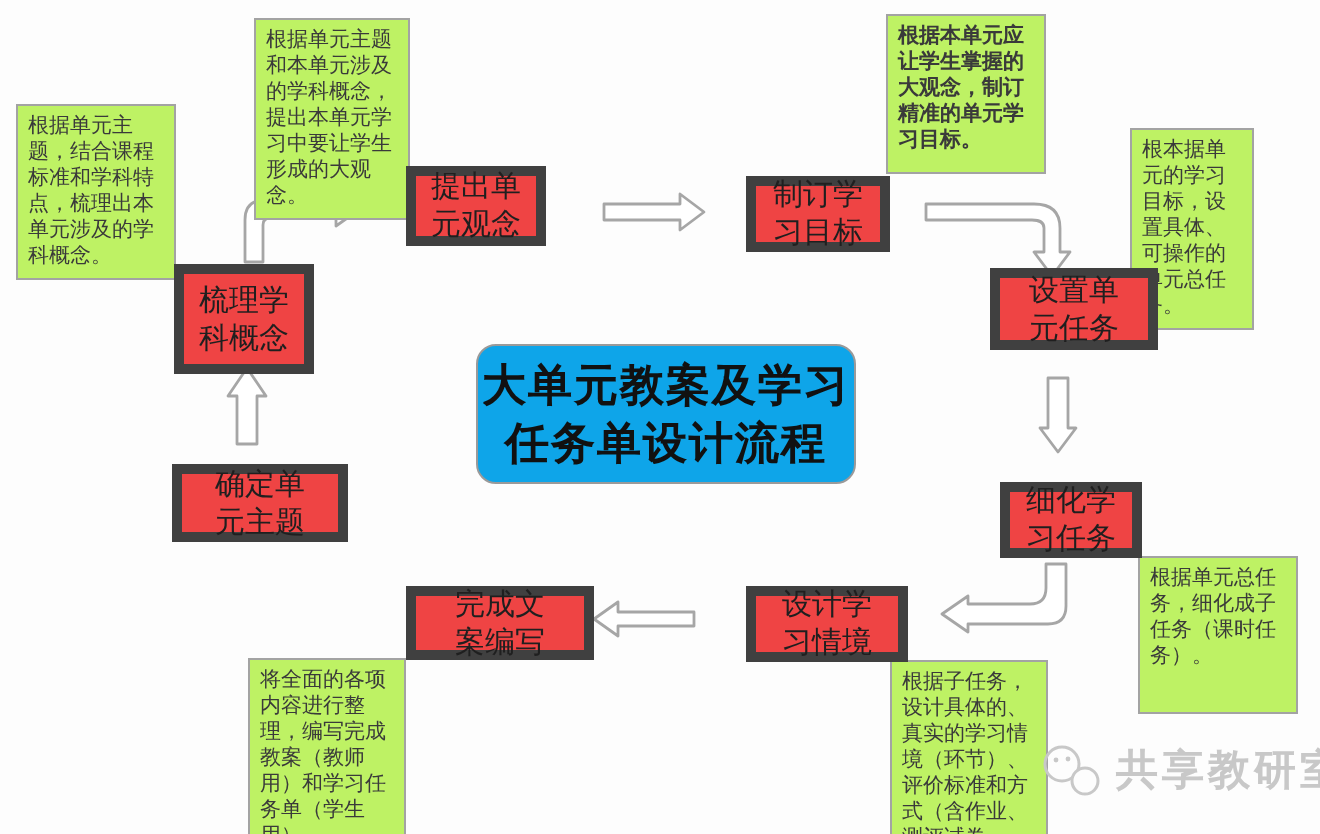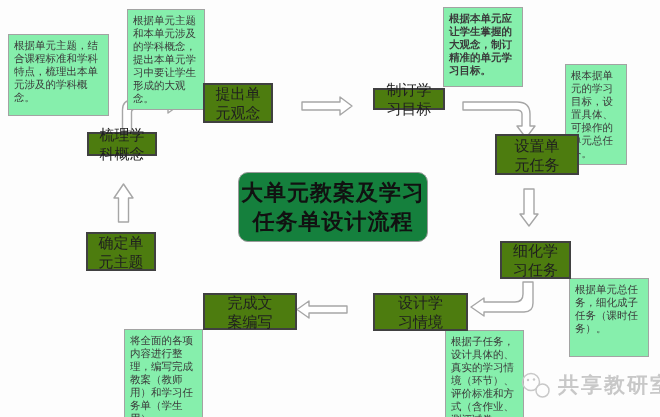--- a/index.html
+++ b/index.html
@@ -6,67 +6,67 @@
   .canvas {
     position:relative; width:660px; height:417px;
     background:#fdfdfd; overflow:hidden;
     font-family:"Liberation Sans", sans-serif;
   }
   .arrow-layer { position:absolute; left:0; top:0; width:660px; height:417px; pointer-events:none; }
   .arrow-layer path { fill:#ffffff; stroke:#a6a6a6; stroke-width:1.4; stroke-linejoin:round; }
 
   .note {
     position:absolute; box-sizing:border-box;
-    background:#86efac; border:1px solid #a3a3a3;
+    background:#bef264; border:1px solid #a3a3a3;
     font-size:10.5px; line-height:13px; color:#3a3a3a;
     padding:4px 5px; text-align:left;
   }
   .node {
     position:absolute; box-sizing:border-box;
-    background:#4d7c0f; border:2px solid #404040;
+    background:#ef4444; border:5px solid #404040;
     color:#1f1f1f; font-size:15px; line-height:19px;
     display:flex; align-items:center; justify-content:center;
     text-align:center; white-space:pre-line;
   }
   .title-box {
     position:absolute; box-sizing:border-box;
     left:238px; top:172px; width:190px; height:70px;
-    background:#15803d; border:1.5px solid #9a9a9a; border-radius:10px;
+    background:#0ea5e9; border:1.5px solid #9a9a9a; border-radius:10px;
     display:flex; align-items:center; justify-content:center;
     font-size:22px; font-weight:bold; line-height:29px; color:#111111;
     text-align:center; white-space:pre-line; letter-spacing:1px;
   }
   .watermark {
     position:absolute; left:520px; top:370px; height:30px;
     display:flex; align-items:center; gap:6px;
   }
   .watermark svg { display:block; }
   .watermark-text {
     font-size:21px; font-weight:700; color:#c8c8c8; letter-spacing:2px;
     white-space:nowrap;
   }
 
   
   .pos-a1 { left:3px;   top:271px; width:85px; min-height:76px; }
-  .pos-a2 { left:8px;   top:34px;  width:101px; min-height:82px; }
+  .pos-a2 { left:8px;   top:52px;  width:80px; min-height:82px; }
   .pos-a3 { left:127px; top:9px;   width:78px; min-height:77px; }
   .pos-a4 { left:443px; top:7px;   width:80px; min-height:80px;font-weight:bold; }
   .pos-a5 { left:565px; top:64px;  width:62px; min-height:77px; }
   .pos-a6 { left:569px; top:278px; width:80px; min-height:79px; height:79px; }
   .pos-a7 { left:445px; top:330px; width:79px; min-height:80px; }
   .pos-a8 { left:124px; top:329px; width:79px; min-height:80px; }
 
   
-  .pos-n1 { left:86px;  top:232px; width:70px; height:39px; }
-  .pos-n2 { left:87px;  top:132px; width:70px; height:24px; }
+  .pos-n1 { left:86px;  top:232px; width:88px; height:39px; }
+  .pos-n2 { left:87px;  top:132px; width:70px; height:55px; }
   .pos-n3 { left:203px; top:83px;  width:70px; height:40px; }
-  .pos-n4 { left:373px; top:88px;  width:72px; height:22px; }
+  .pos-n4 { left:373px; top:88px;  width:72px; height:38px; }
   .pos-n5 { left:495px; top:134px; width:84px; height:41px; }
   .pos-n6 { left:500px; top:241px; width:71px; height:38px; }
-  .pos-n7 { left:373px; top:293px; width:95px; height:38px; }
+  .pos-n7 { left:373px; top:293px; width:81px; height:38px; }
   .pos-n8 { left:203px; top:293px; width:94px; height:37px; }
 </style>
 </head>
 <body>
 
 <div class="canvas">
 
   <svg class="arrow-layer" viewBox="0 0 660 417" xmlns="http://www.w3.org/2000/svg">
     <path d="M118.5,222 V198 H114 L123.5,184 L133,198 H128.5 V222 Z"></path>
     <path d="M122.5,131 V110 Q122.5,100 132.5,100 H168 V96 L180,104.5 L168,113 V109 H135 Q131.5,109 131.5,112.5 V131 Z"></path>

